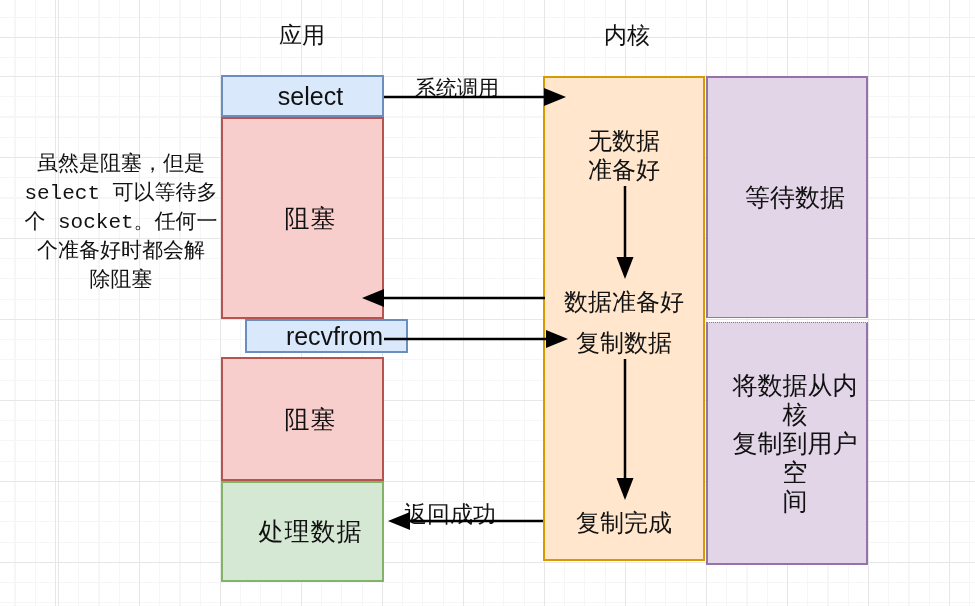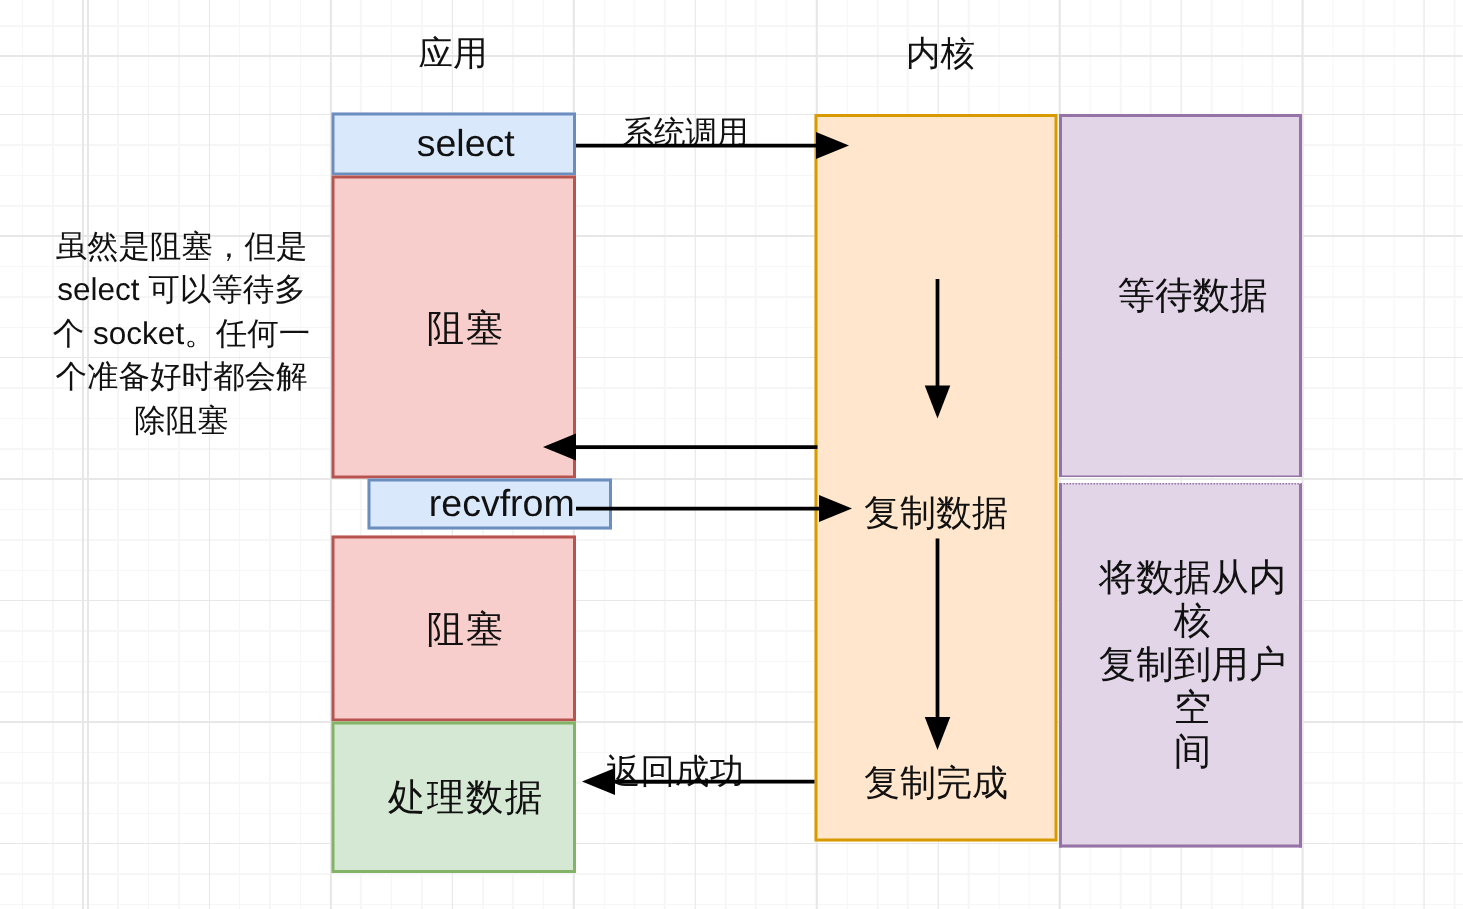--- a/index.html
+++ b/index.html
@@ -30,21 +30,21 @@
   }
   .abs{position:absolute;box-sizing:border-box;}
   .hdr{
     width:160px;height:28px;
     display:flex;align-items:center;justify-content:center;
     font-size:23px;white-space:nowrap;
   }
   .note{
     left:20px;top:150px;width:202px;
     font-size:21px;line-height:29px;
-    text-align:center;white-space:pre-line;
+    text-align:center;white-space:pre-line;font-family:Liberation Mono, monospace;
   }
   .box{
     display:flex;align-items:center;justify-content:center;
     text-align:center;font-size:25px;letter-spacing:1px;padding-left:16px;
   }
   .box-blue{background:var(--blue-fill,#dae8fc);border:2px solid var(--blue-border,#6c8ebf);font-size:25px;letter-spacing:0;}
   .box-red{background:var(--red-fill,#f8cecc);border:2px solid var(--red-border,#b85450);}
   .box-green{background:var(--green-fill,#d5e8d4);border:2px solid var(--green-border,#82b366);}
   .box-orange{background:var(--orange-fill,#ffe6cc);border:2.5px solid var(--orange-border,#d79b00);}
   .box-purple{background:var(--purple-fill,#e1d5e7);border:2px solid var(--purple-border,#9673a6);}
@@ -99,20 +99,23 @@
     <span>recvfrom</span>
   </div>
   <div class="abs box box-red b-block2">
     <span>阻塞</span>
   </div>
   <div class="abs box box-green b-process">
     <span>处理数据</span>
   </div>
 
   <div class="abs box box-orange b-kernel"></div>
+  <div class="abs ktext k-nodata">无数据
+准备好</div>
+  <div class="abs ktext k-dataready">数据准备好</div>
   <div class="abs ktext k-copydone">复制完成</div>
   <div class="abs ktext k-copydata">复制数据</div>
 
   <div class="abs box box-purple b-stage1">
     <span class="stage-text">等待数据</span>
   </div>
   <div class="abs box box-purple b-stage2">
     <span class="stage-text">将数据从内核
 复制到用户空
 间</span>

